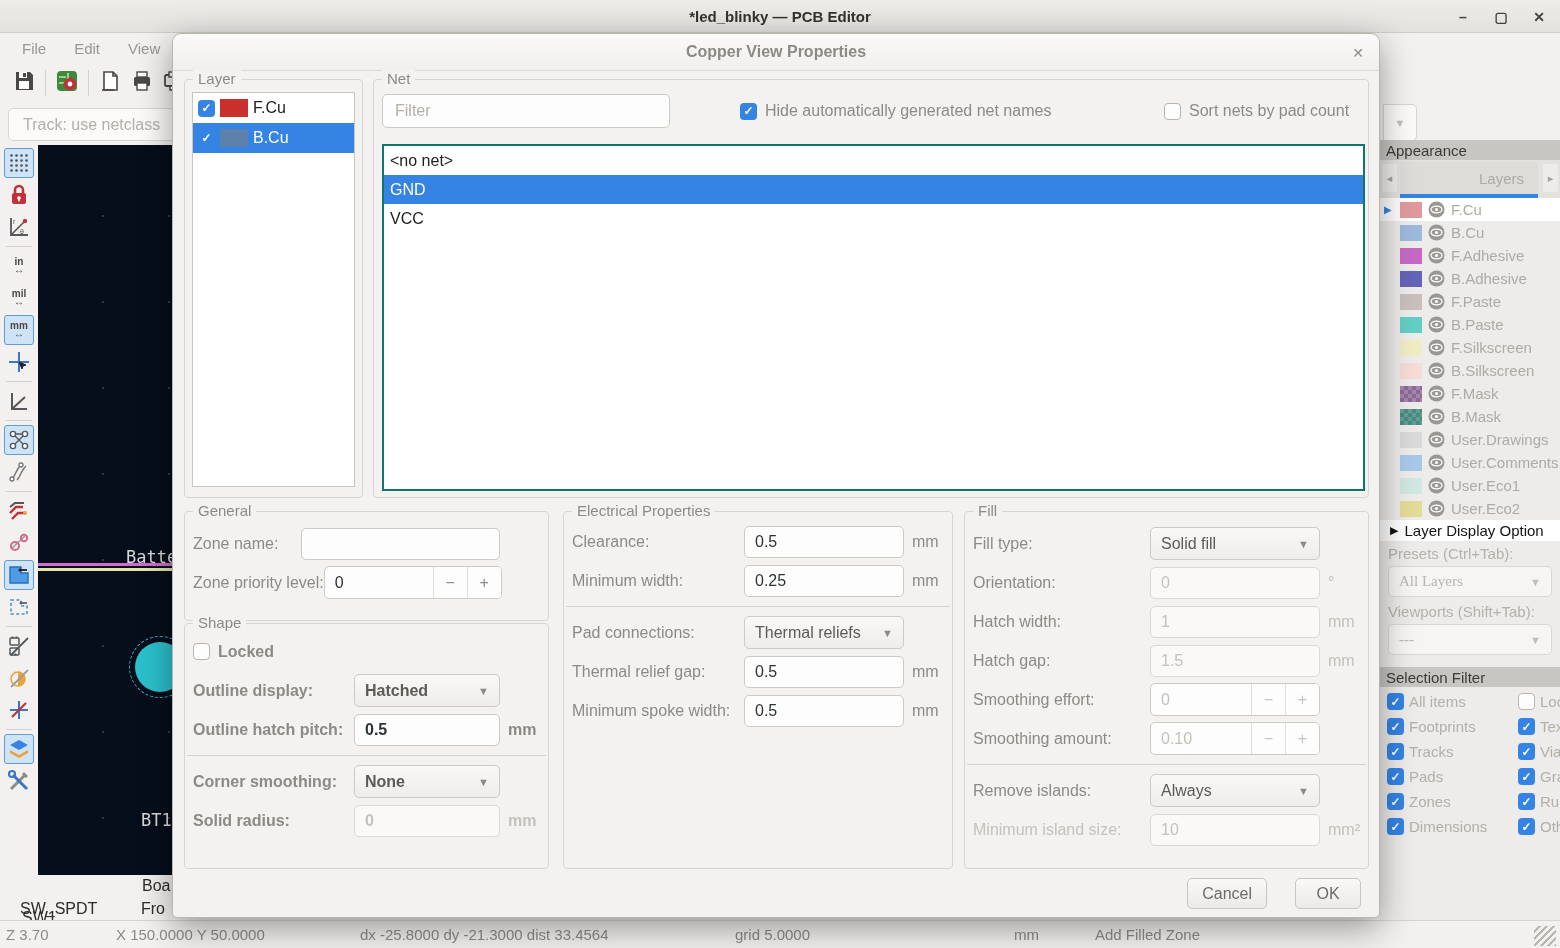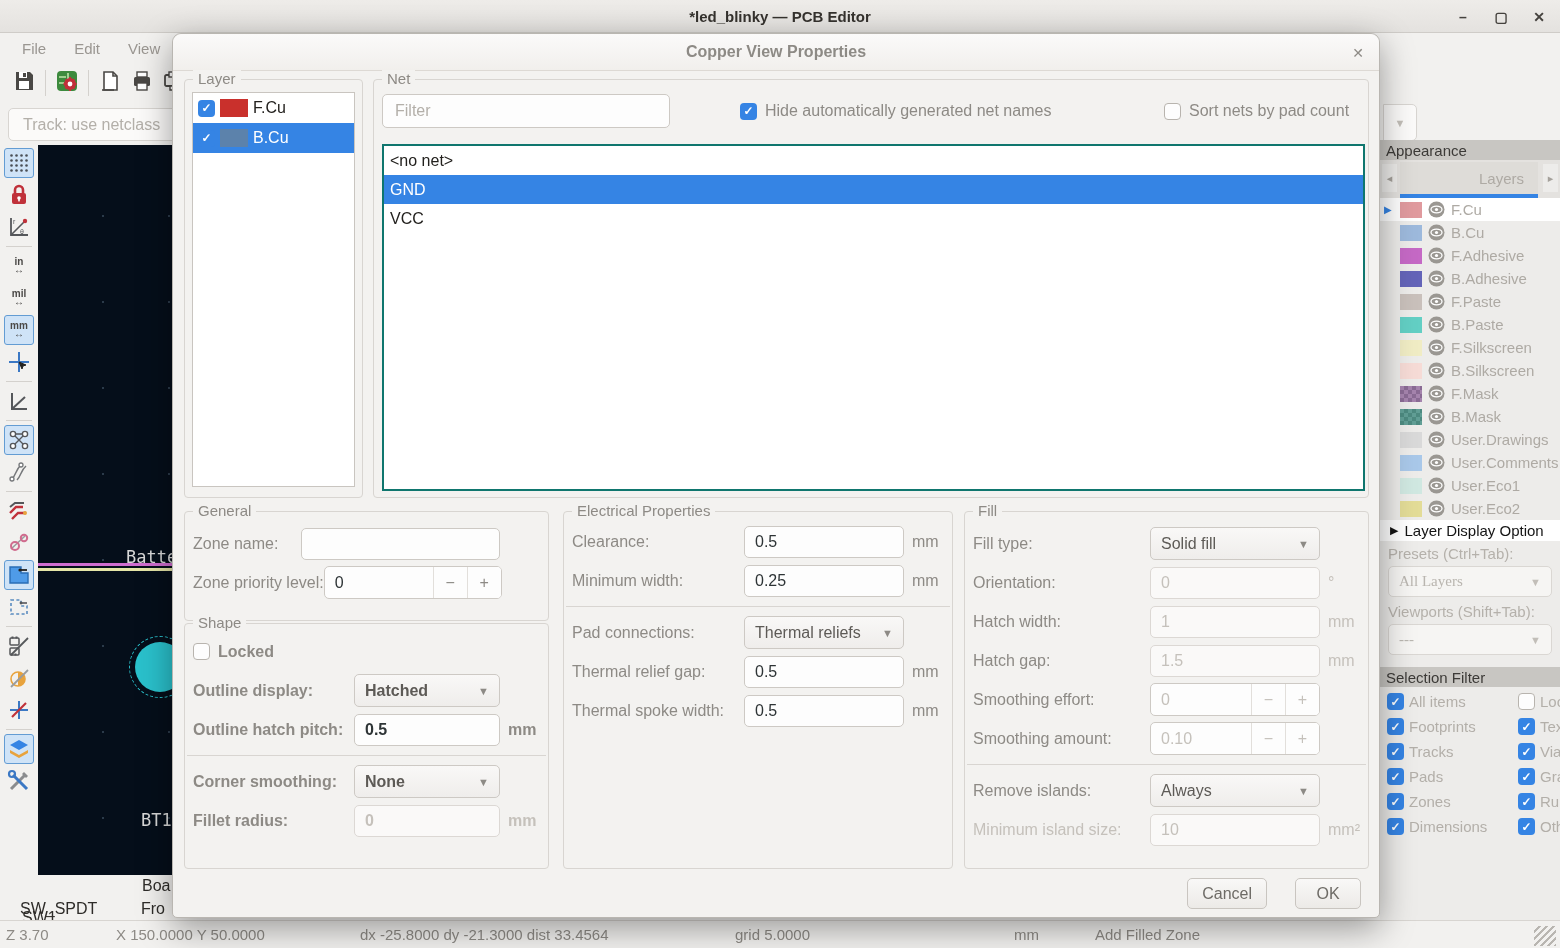--- a/index.html
+++ b/index.html
@@ -754,21 +754,21 @@
           <div class="fsep"></div>
           <div class="frow">
             <span class="flabel">Corner smoothing:</span>
             <div class="dropdown" style="width: 146px;">
               <span>None</span>
               <span class="combo-arr">▼</span>
             </div>
             <span class="funit"></span>
           </div>
           <div class="frow">
-            <span class="flabel">Fillet radius:</span>
+            <span class="flabel">Solid radius:</span>
             <div class="tinput dis" style="width: 146px;">0</div>
             <span class="funit dis">mm</span>
           </div>
         </div>
     </div>
 
     <div class="frame" id="elec-frame">
       <span class="frame-label">Electrical Properties</span>
       <div class="frame-rows" style="padding-top:10px;">
           <div class="frow">
@@ -789,21 +789,21 @@
               <span class="combo-arr">▼</span>
             </div>
             <span class="funit"></span>
           </div>
           <div class="frow">
             <span class="flabel">Thermal relief gap:</span>
             <div class="tinput" style="width: 160px;">0.5</div>
             <span class="funit">mm</span>
           </div>
           <div class="frow">
-            <span class="flabel">Thermal spoke width:</span>
+            <span class="flabel">Minimum spoke width:</span>
             <div class="tinput" style="width: 160px;">0.5</div>
             <span class="funit">mm</span>
           </div>
         </div>
     </div>
 
     <div class="frame" id="fill-frame">
       <span class="frame-label">Fill</span>
       <div class="frame-rows" style="padding-top:12px;">
           <div class="frow">

